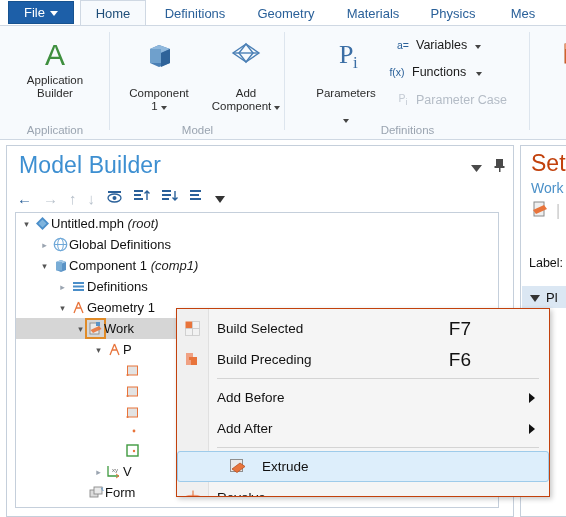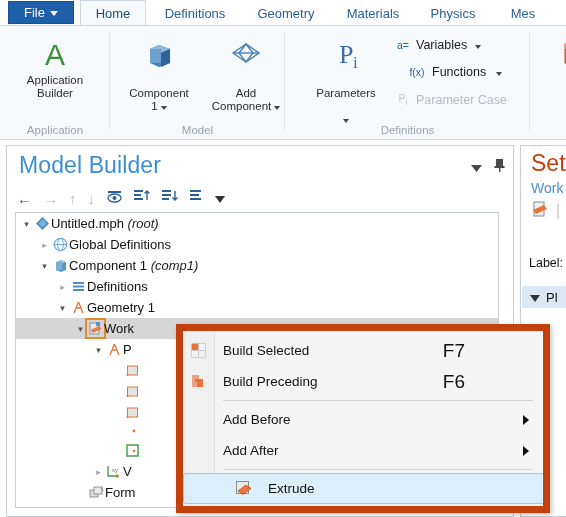--- a/index.html
+++ b/index.html
@@ -191,24 +191,24 @@
   .set-section {
     position: absolute; left: 1px; top: 140px; width: 118px; height: 22px;
     background: #dbe7f3;
     display: flex; align-items: center; gap: 6px;
     padding-left: 8px; box-sizing: border-box;
     font-size: 13px; color: #111;
   }
 
   
   .ctxmenu {
-    position: absolute; left: 176px; top: 324px;
+    position: absolute; left: 176px; top: 308px;
     width: 374px; height: 189px;
     background: #f5f5f5;
-    border: 7px solid #c2410c;
+    border: 1px solid #c2410c;
     box-sizing: border-box;
     box-shadow: 2px 2px 5px rgba(0,0,0,0.22);
     overflow: hidden;
   }
   .ctx-gutter {
     position: absolute; left: 0; top: 0; width: 31px; height: 100%;
     background: #f0f0f0;
     border-right: 1px solid #e0e0e0;
   }
   .ctx-item {
@@ -336,21 +336,21 @@
           <span>Parameters</span><br>
           <span class="dncaret" style="margin-left:0;"></span>
         </span>
       </div>
 
       <div class="smallrow" style="left:110px; top:12px;">
         <span class="micon">a=</span>
         <span>Variables</span>
         <span class="dncaret"></span>
       </div>
-      <div class="smallrow" style="left:124px; top:39px;gap:7px;">
+      <div class="smallrow" style="left:104px; top:39px;gap:7px;">
         <span class="micon">f(x)</span>
         <span>Functions</span>
         <span class="dncaret"></span>
       </div>
       <div class="smallrow disabled" style="left:110px; top:66px;">
         <span class="micon">P<sub>i</sub></span>
         <span>Parameter Case</span>
       </div>
 
       <div class="rgroup-label">Definitions</div>

